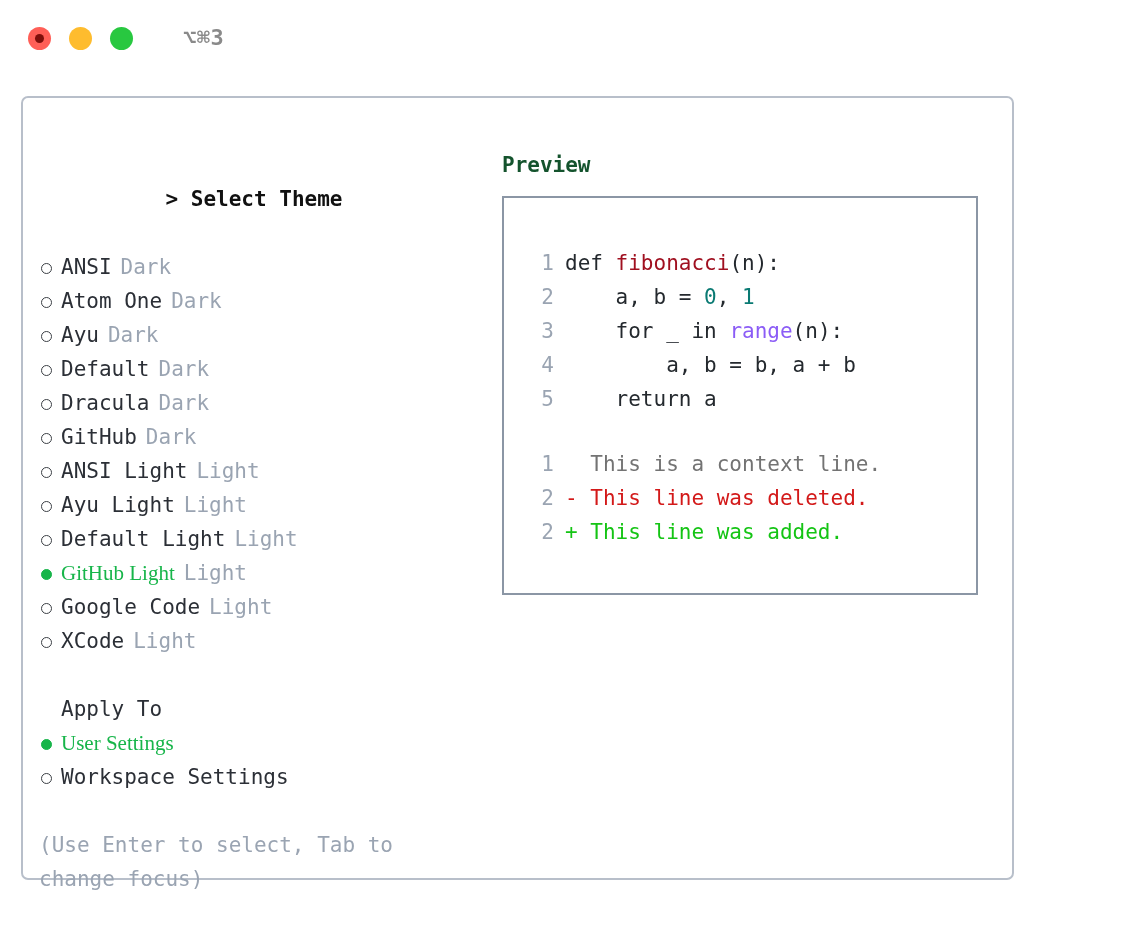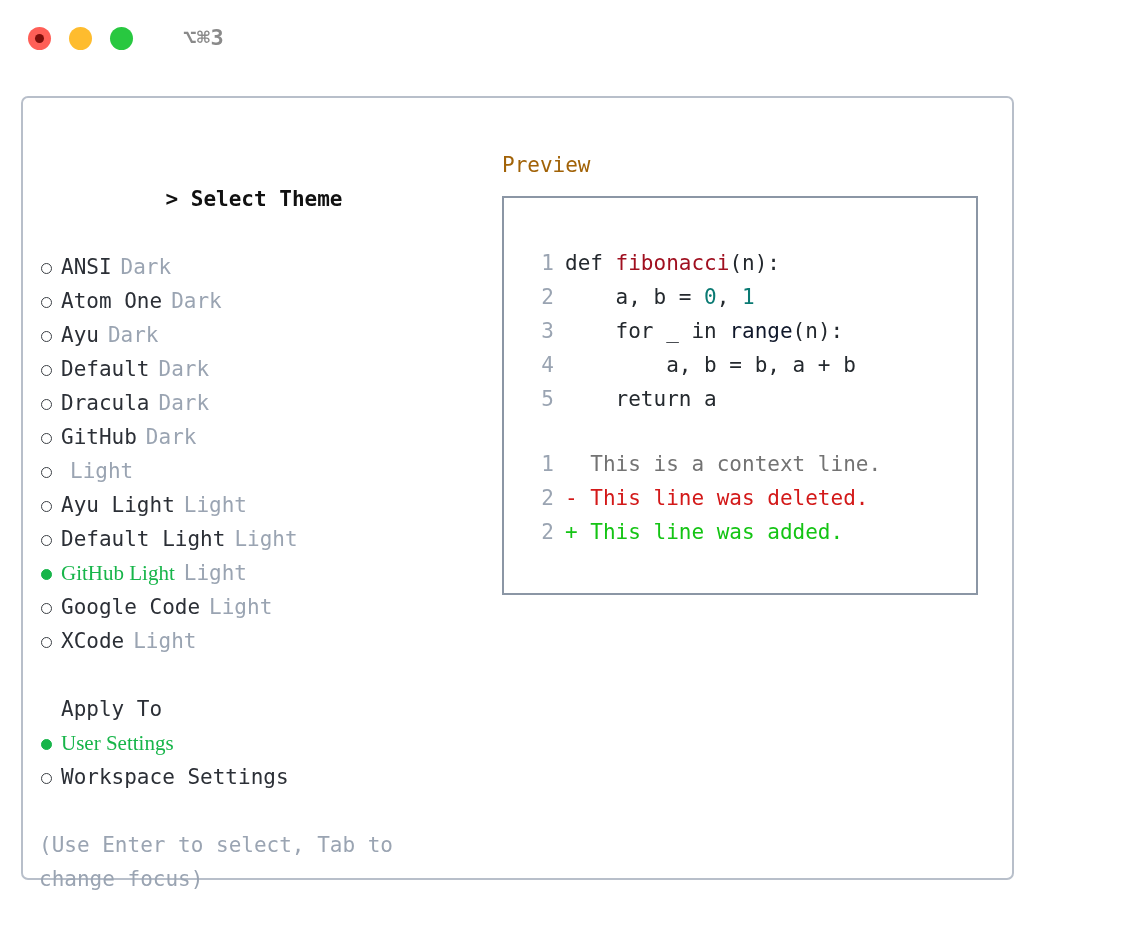--- a/index.html
+++ b/index.html
@@ -164,22 +164,22 @@
 
   
   .right-col {
     position: absolute;
     left: 479px;
     top: 50px;
     width: 490px;
   }
   .preview-title {
     font-size: 21px;
-    font-weight: normal;
-    color: #a16207;
+    font-weight: bold;
+    color: #14532d;
     line-height: 34px;
   }
   .preview-box {
     margin-top: 14px;
     width: 476px;
     height: 399px;
     border: 2px solid #8b96a5;
     box-sizing: border-box;
     background: #ffffff;
     padding: 48px 0 0 20px;
@@ -198,21 +198,21 @@
     flex: 0 0 30px;
     text-align: right;
     color: #9aa4b2;
     margin-right: 11px;
   }
   .code-text { color: #24292e; }
 
   .tok-kw   { color: #24292e; }
   .tok-fn   { color: #a01020; text-align: right; }
   .tok-num  { color: #0a7a73; }
-  .tok-bi   { color: #0f172a; margin-top: 40px; }
+  .tok-bi   { color: #8b5cf6; margin-top: 40px; }
   .tok-pun  { color: #24292e; }
 
   .diff-gap { height: 31px; }
 
   .diff-line {
     display: flex;
     align-items: baseline;
     font-size: 21px;
     line-height: 34px;
     height: 34px;
@@ -245,21 +245,21 @@
           <span>&gt;</span><span> </span><span>Select Theme</span>
         </div>
 
         <div class="opt-list" id="theme-list">
             <div class="option"><span class="bullet"></span><span class="opt-name">ANSI</span><span class="opt-tag">Dark</span></div>
             <div class="option"><span class="bullet"></span><span class="opt-name">Atom One</span><span class="opt-tag">Dark</span></div>
             <div class="option"><span class="bullet"></span><span class="opt-name">Ayu</span><span class="opt-tag">Dark</span></div>
             <div class="option"><span class="bullet"></span><span class="opt-name">Default</span><span class="opt-tag">Dark</span></div>
             <div class="option"><span class="bullet"></span><span class="opt-name">Dracula</span><span class="opt-tag">Dark</span></div>
             <div class="option"><span class="bullet"></span><span class="opt-name">GitHub</span><span class="opt-tag">Dark</span></div>
-            <div class="option"><span class="bullet"></span><span class="opt-tag">Light</span></div>
+            <div class="option"><span class="bullet"></span><span class="opt-name">ANSI Light</span><span class="opt-tag">Light</span></div>
             <div class="option"><span class="bullet"></span><span class="opt-name">Ayu Light</span><span class="opt-tag">Light</span></div>
             <div class="option"><span class="bullet"></span><span class="opt-name">Default Light</span><span class="opt-tag">Light</span></div>
             <div class="option selected"><span class="bullet"></span><span class="opt-name">GitHub Light</span><span class="opt-tag">Light</span></div>
             <div class="option"><span class="bullet"></span><span class="opt-name">Google Code</span><span class="opt-tag">Light</span></div>
             <div class="option"><span class="bullet"></span><span class="opt-name">XCode</span><span class="opt-tag">Light</span></div>
           </div>
 
         <div class="spacer-row"></div>
 
         <div class="apply-title">Apply To</div>

